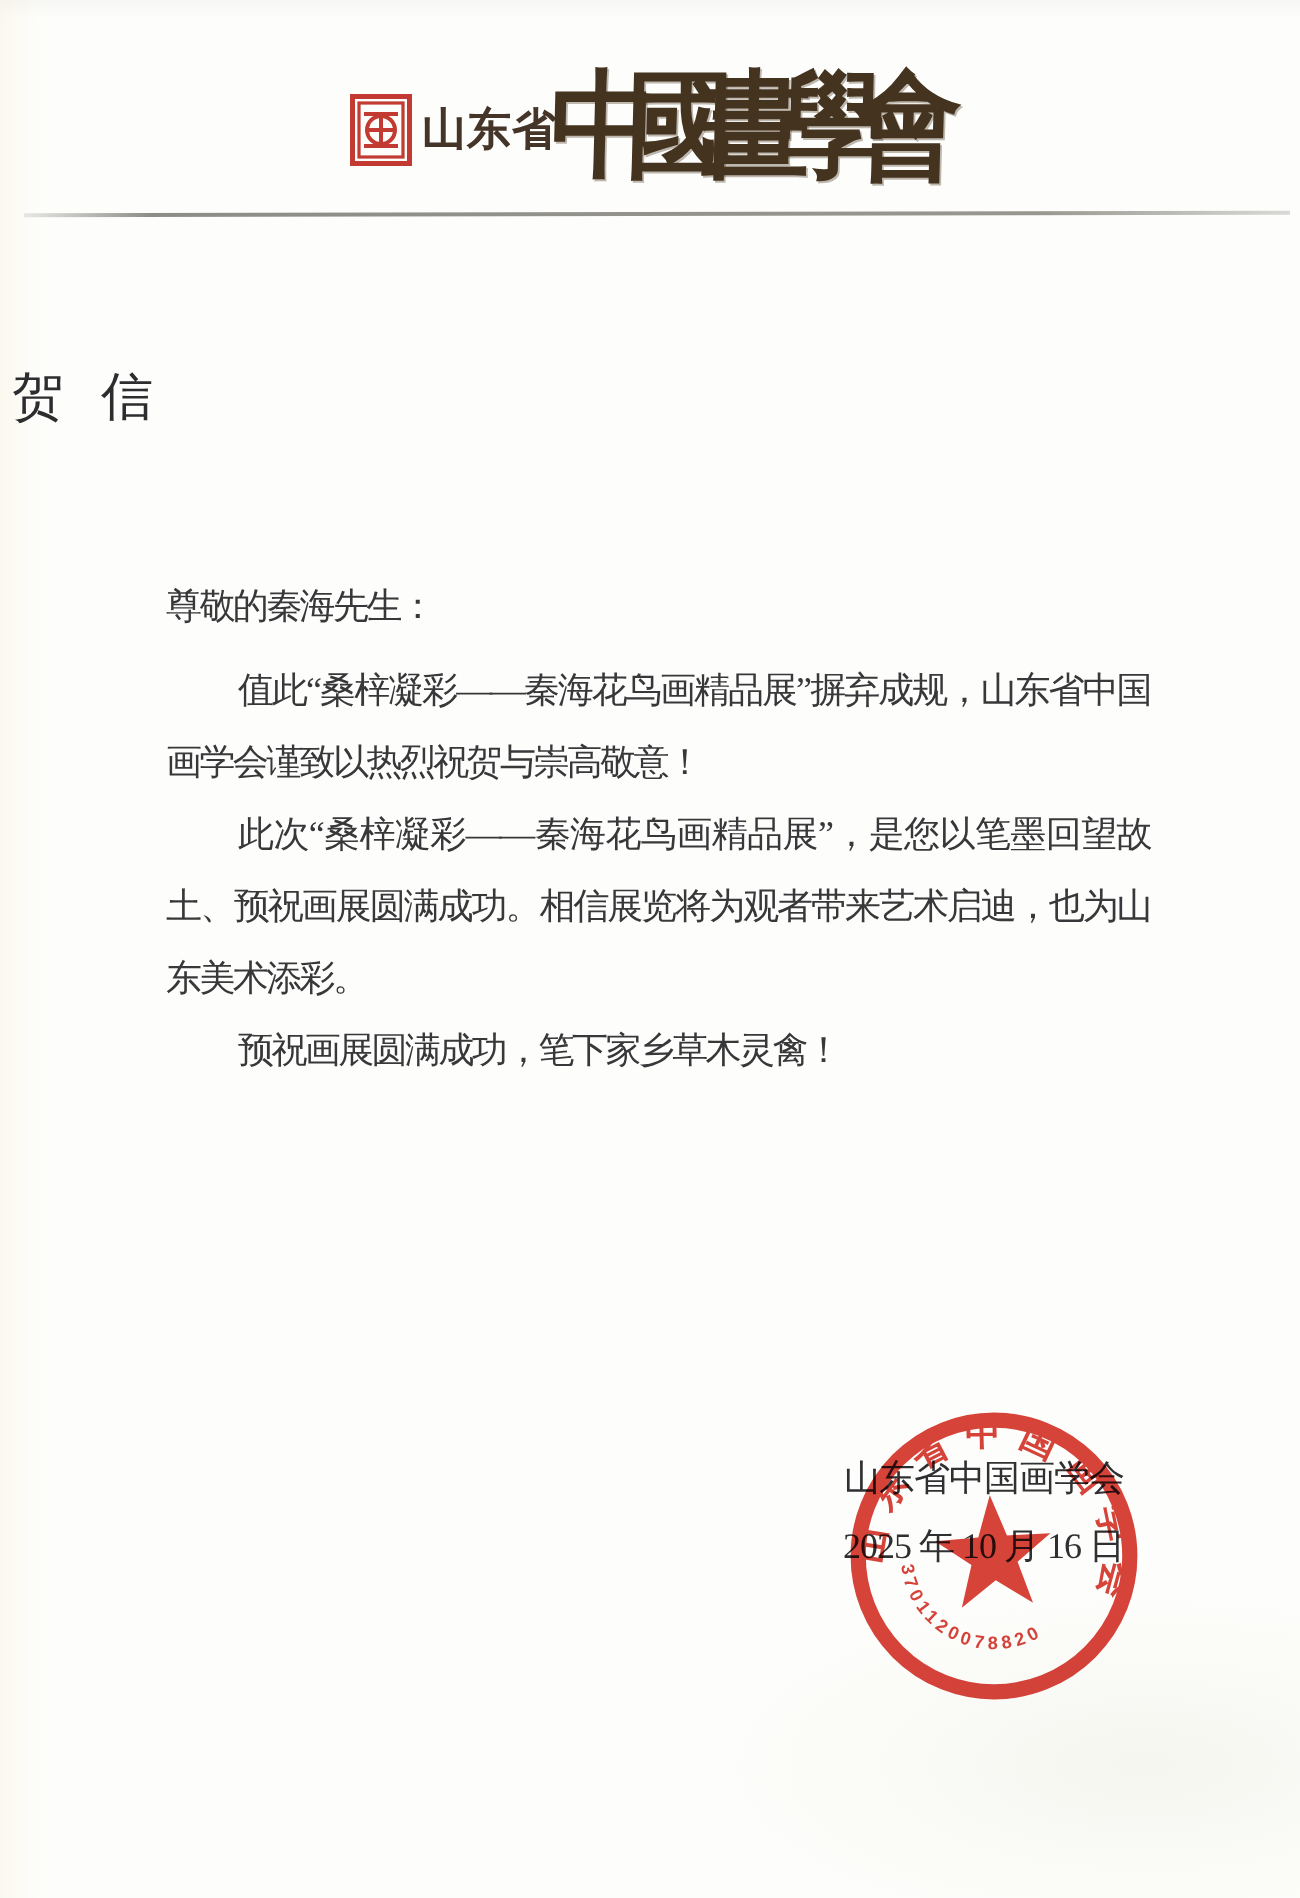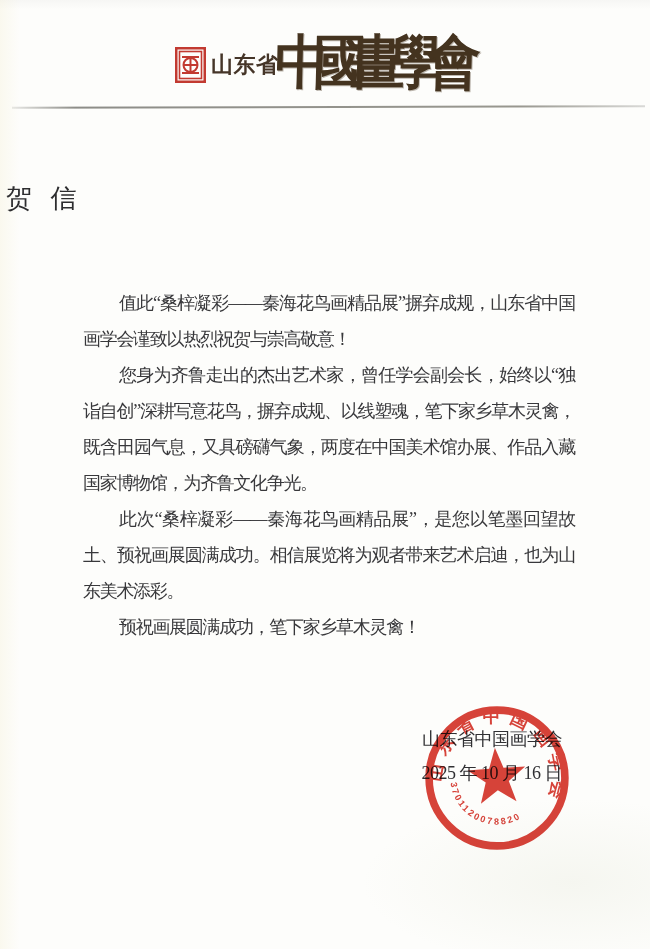--- a/index.html
+++ b/index.html
@@ -89,22 +89,22 @@
     </g>
   </svg>
   <span class="org-prefix">山东省</span>
   <span class="org-script">中國畫學會</span>
   <div class="rule"></div>
 </div>
 
 <div class="title">贺 信</div>
 
 <div class="letter">
+  <p class="salutation">尊敬的秦海先生：</p>
   <p>值此“桑梓凝彩——秦海花鸟画精品展”摒弃成规，山东省中国画学会谨致以热烈祝贺与崇高敬意！</p>
-  <p>您身为齐鲁走出的杰出艺术家，曾任学会副会长，始终以“独诣自创”深耕写意花鸟，摒弃成规、以线塑魂，笔下家乡草木灵禽，既含田园气息，又具磅礴气象，两度在中国美术馆办展、作品入藏国家博物馆，为齐鲁文化争光。</p>
   <p>此次“桑梓凝彩——秦海花鸟画精品展”，是您以笔墨回望故土、预祝画展圆满成功。相信展览将为观者带来艺术启迪，也为山东美术添彩。</p>
   <p>预祝画展圆满成功，笔下家乡草木灵禽！</p>
 </div>
 
 <div class="signature">
   <div>山东省中国画学会</div>
   <div>2025 年 10 月 16 日</div>
 </div>
 
 <svg class="seal" width="150" height="150" viewBox="0 0 148 148">

